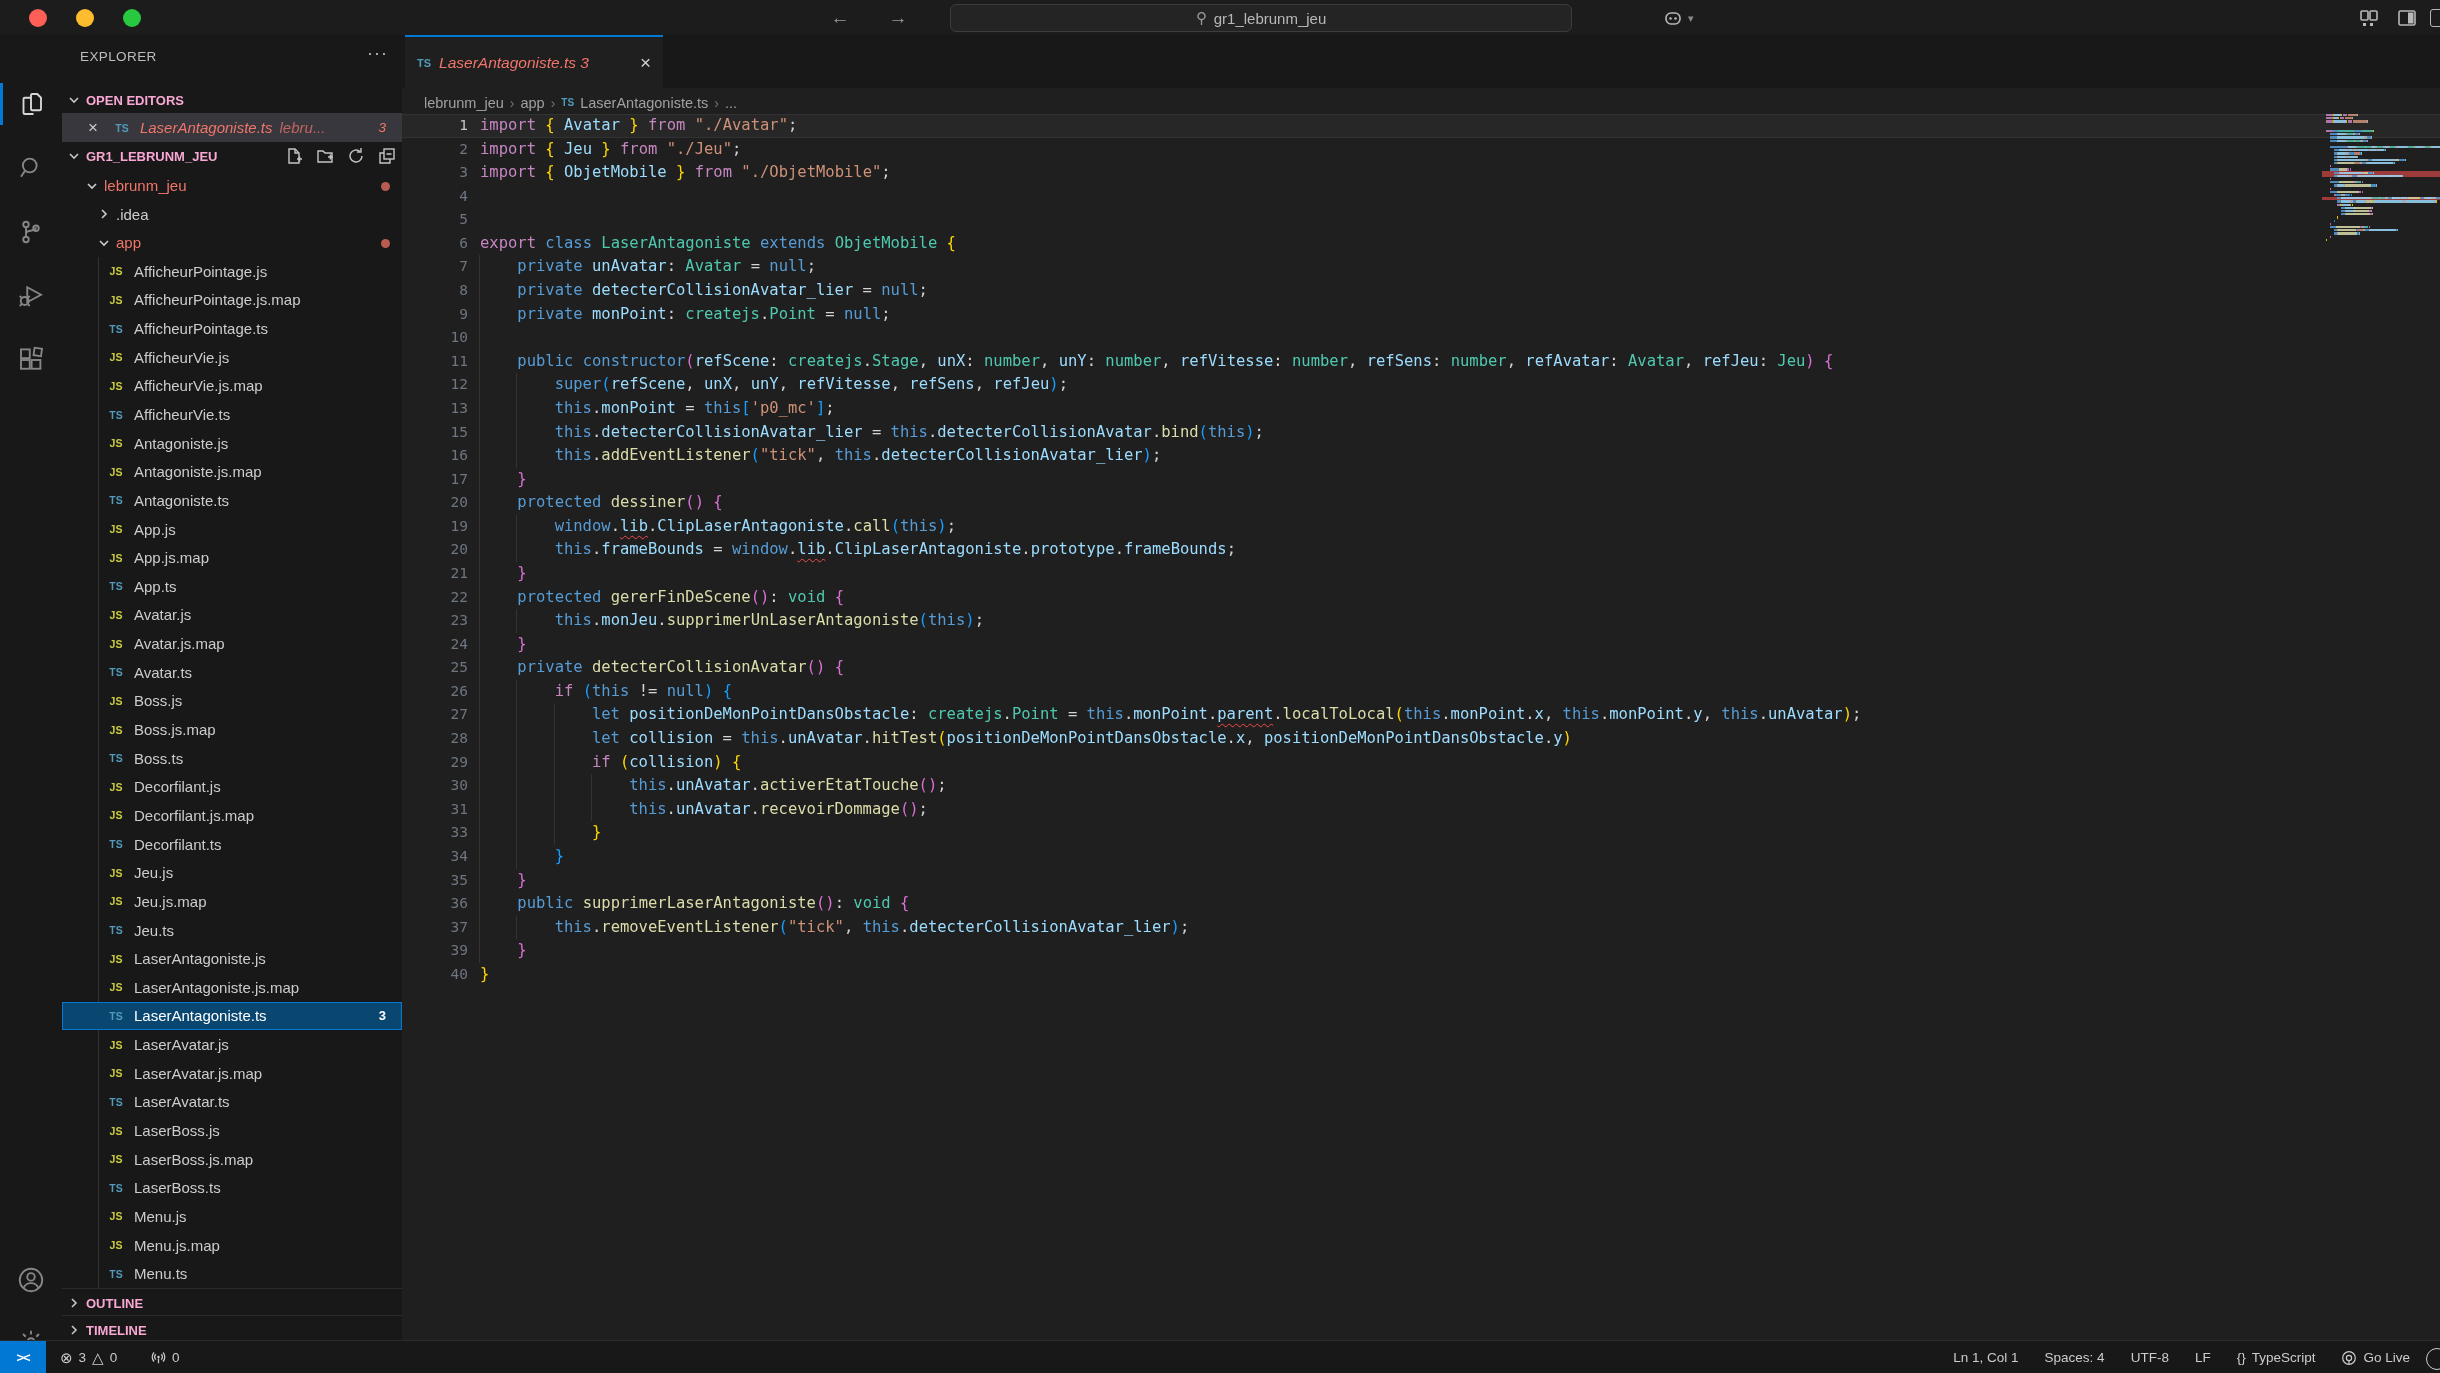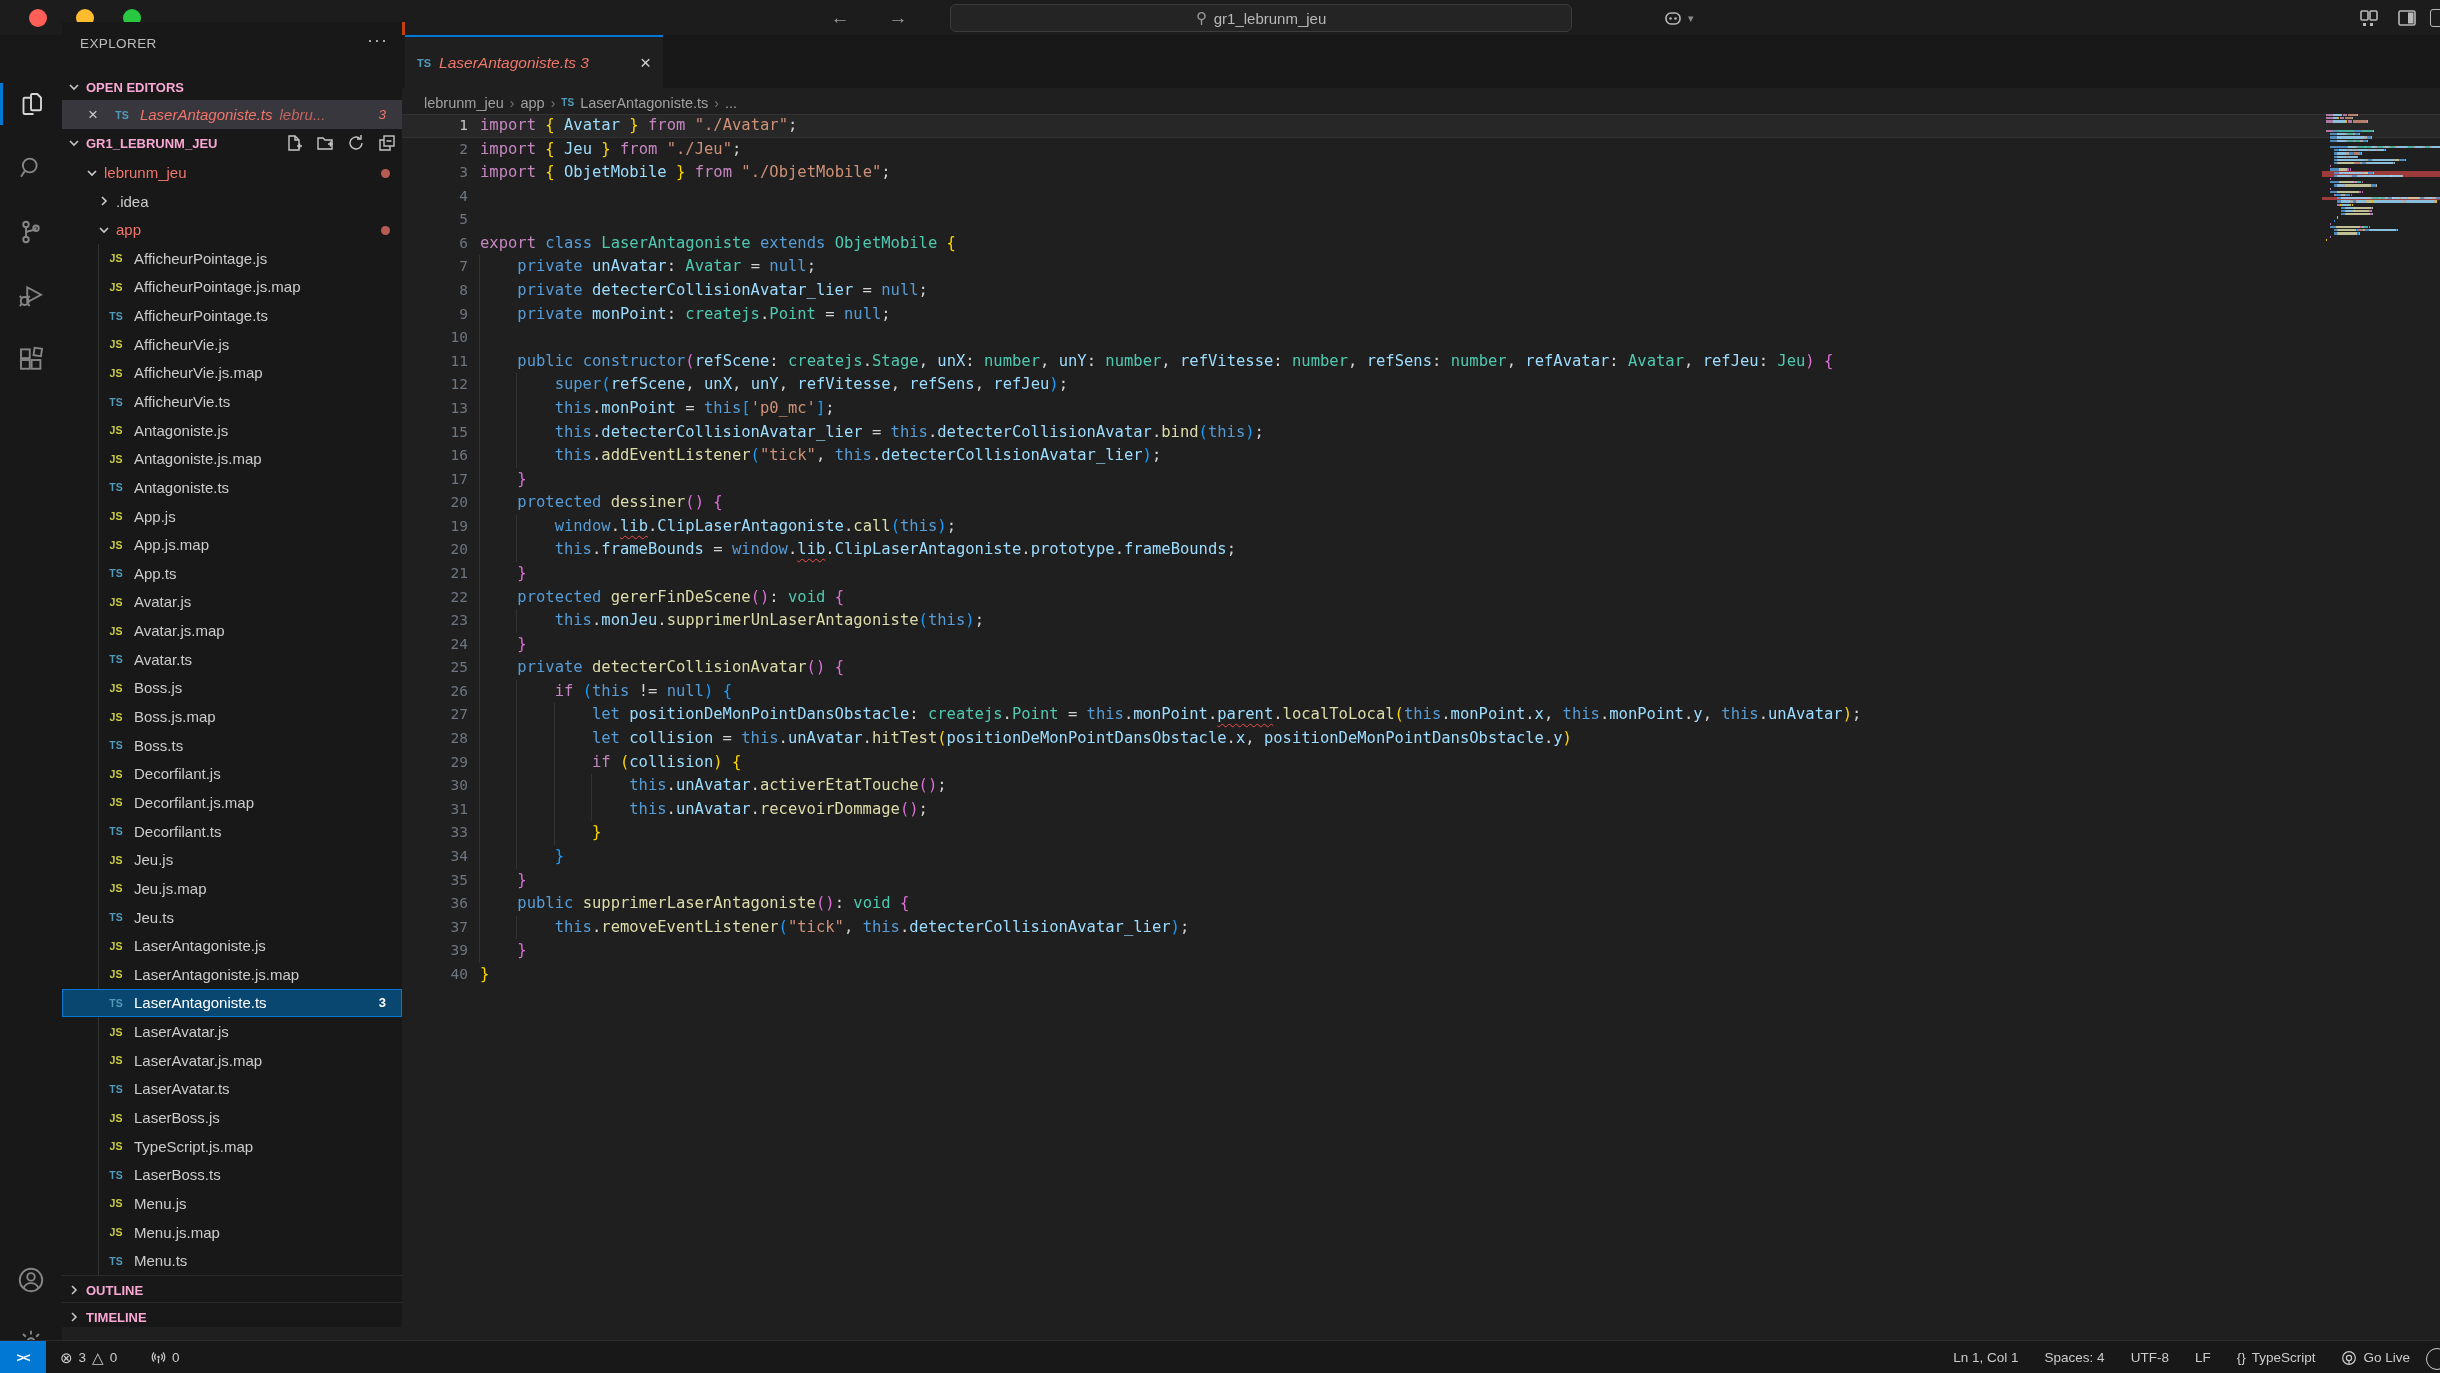--- a/index.html
+++ b/index.html
@@ -14,21 +14,21 @@
   #cmdcenter .mag{color:#9a9a9a;font-size:15px;transform:scaleX(-1);display:inline-block;}
   .tb-icon{position:absolute;top:7px;width:22px;height:22px;color:#b8b8b8;}
   .tb-icon svg{width:22px;height:22px;}
   
   #activitybar{position:absolute;left:0;top:35px;width:62px;height:1305px;background:#181818;}
   .ab-item{position:absolute;left:0;width:62px;height:58px;display:flex;align-items:center;justify-content:center;color:#868686;}
   .ab-item.active{color:#d7d7d7;}
   .ab-item svg{width:30px;height:30px;}
   #ab-indicator{position:absolute;left:0;top:48px;width:3px;height:42px;background:var(--accent);}
   
-  #sidebar{position:absolute;left:62px;top:22px;width:340px;height:1305px;background:#181818;border-right:3px solid #c2410c;}
+  #sidebar{position:absolute;left:62px;top:35px;width:340px;height:1305px;background:#181818;border-right:3px solid #c2410c;}
   #sb-title{position:absolute;left:18px;top:14px;font-size:13.5px;color:#bdbdbd;letter-spacing:.4px;}
   #sb-more{position:absolute;right:14px;top:8px;color:#bdbdbd;font-size:18px;letter-spacing:1px;}
   .sec-head{position:absolute;left:0;width:340px;height:28px;display:flex;align-items:center;gap:4px;
     font-size:13px;font-weight:bold;color:#f9a8d4;}
   .sec-head .chev{width:16px;height:16px;margin-left:4px;color:#c5c5c5;}
   .sec-head.bordered{border-top:1px solid #2b2b2b;}
   .tree-row{position:absolute;left:0;width:340px;height:29px;display:flex;align-items:center;font-size:15px;color:#cccccc;white-space:nowrap;}
   .badge-ft{font-size:10.5px;font-weight:bold;margin-right:8px;width:20px;text-align:center;flex:0 0 auto;}
   .ft-js{color:#cbcb41;} .ft-ts{color:#519aba;}
   .mod{color:var(--modified);}
@@ -372,21 +372,21 @@
       <div class="tree-row" style="top: 1052.56px; height: 28.64px;">
         <span class="badge-ft ft-ts" style="margin-left:44px">TS</span>
         <span style="">LaserAvatar.ts</span>
       </div>
       <div class="tree-row" style="top: 1081.2px; height: 28.64px;">
         <span class="badge-ft ft-js" style="margin-left:44px">JS</span>
         <span style="">LaserBoss.js</span>
       </div>
       <div class="tree-row" style="top: 1109.84px; height: 28.64px;">
         <span class="badge-ft ft-js" style="margin-left:44px">JS</span>
-        <span style="">TypeScript.js.map</span>
+        <span style="">LaserBoss.js.map</span>
       </div>
       <div class="tree-row" style="top: 1138.48px; height: 28.64px;">
         <span class="badge-ft ft-ts" style="margin-left:44px">TS</span>
         <span style="">LaserBoss.ts</span>
       </div>
       <div class="tree-row" style="top: 1167.12px; height: 28.64px;">
         <span class="badge-ft ft-js" style="margin-left:44px">JS</span>
         <span style="">Menu.js</span>
       </div>
       <div class="tree-row" style="top: 1195.76px; height: 28.64px;">

